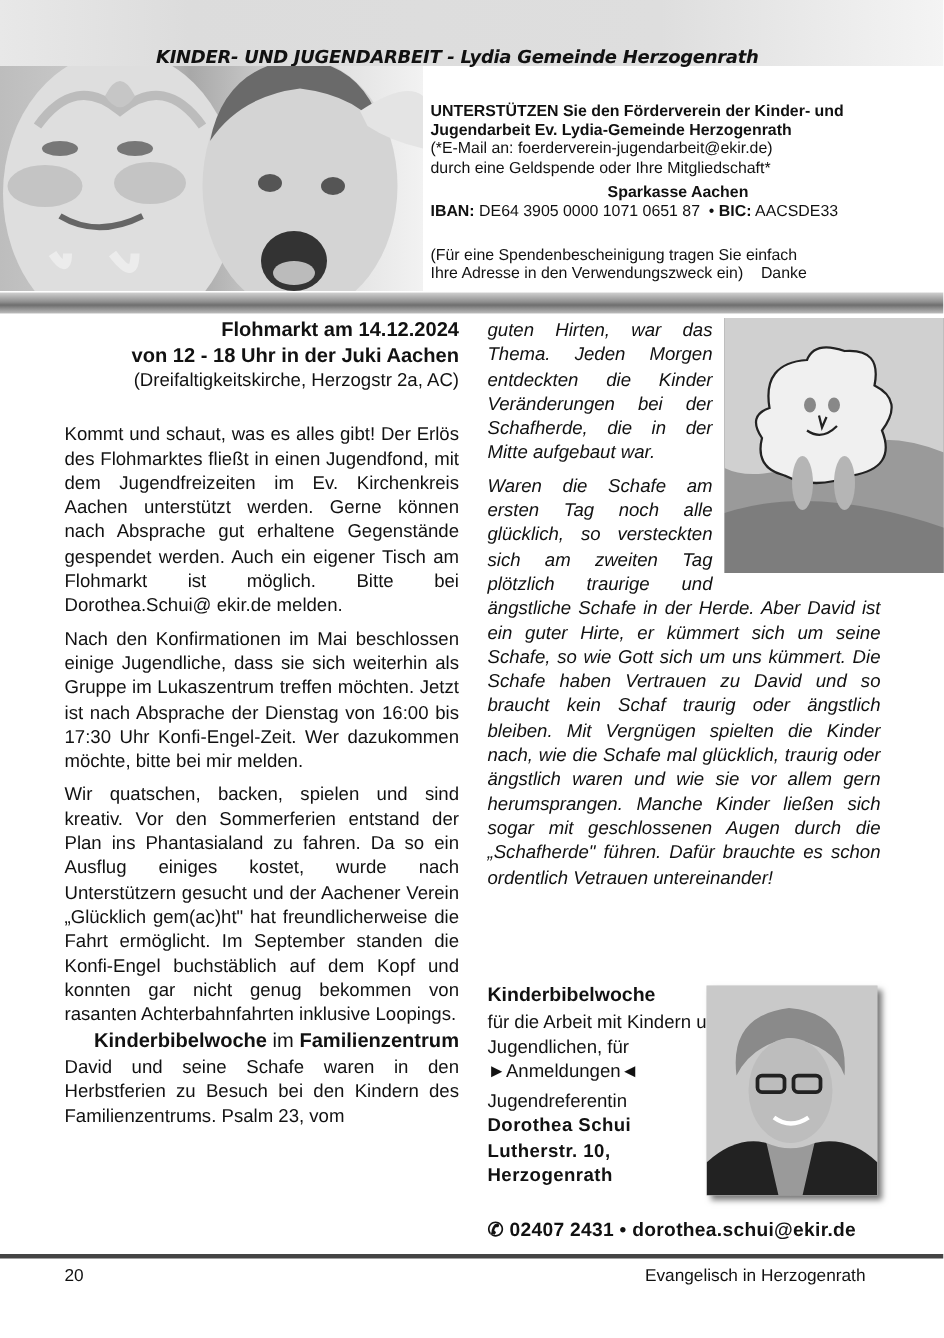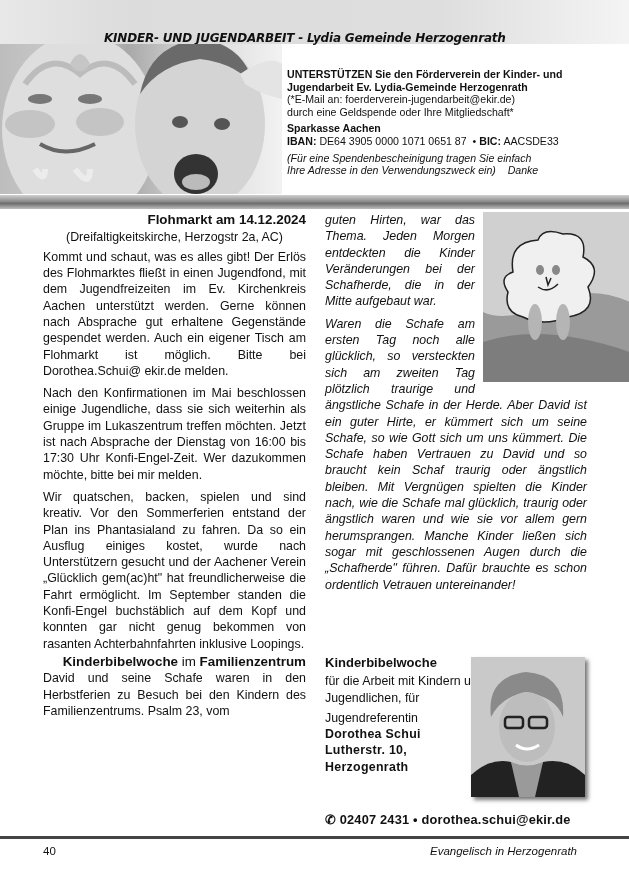--- a/index.html
+++ b/index.html
@@ -22,49 +22,49 @@
     position: absolute; left: 0; top: 44px; width: 282px; height: 150px;
     overflow: hidden;
     background: linear-gradient(to right, #bdbdbd 0%, #cfcfcf 30%, #a8a8a8 45%, #d9d9d9 70%, #f2f2f2 100%);
   }
   .hero-photo svg { display:block; }
   .support-box {
     position: absolute; left: 287px; top: 68px; width: 330px;
     font-size: 10.6px; line-height: 12.6px; color: #111;
   }
   .support-box .b { font-weight: bold; }
-  .support-box .bank { margin-top: 4px; }
-  .support-box .note { font-style: italic; margin-top: 4px; }
+  .support-box .bank { margin-top: 4px; text-align: center; }
+  .support-box .note { margin-top: 16px; }
   .divider-bar {
     position: absolute; left: 0; top: 195px; width: 629px; height: 14px;
     background: linear-gradient(to bottom, #d0d0d0 0%, #8e8e8e 45%, #6e6e6e 60%, #bdbdbd 100%);
   }
   .col {
     position: absolute; font-size: 12.4px; line-height: 16.3px; text-align: justify; color: #111;
   }
   .col-left { left: 43px; top: 212px; width: 263px; }
   .col-right { left: 325px; top: 212px; width: 262px; font-style: italic; }
   .col h2 { font-size: 13.4px; line-height: 16.5px; margin: 0; font-weight: bold; text-align: right; }
   .col p { margin: 0 0 6px 0; }
-  .col .sub { text-align: center; margin-bottom: 4px; }
+  .col .sub { text-align: right; margin-bottom: 20px; }
   .sheep-photo {
     float: right; width: 147px; height: 170px; margin: 0 -43px 4px 8px;
     background: #888;
   }
   .contact { position: absolute; left: 325px; top: 655px; width: 160px; font-size: 12.4px; line-height: 16.3px; }
   .contact .head { font-weight: bold; font-size: 13px; }
   .contact .b { font-weight: bold; letter-spacing: 0.3px; }
   .contact-line { position: absolute; left: 325px; top: 812px; font-weight: bold; font-size: 12.8px; white-space: nowrap; letter-spacing: 0.2px; }
   .portrait {
     position: absolute; left: 471px; top: 657px; width: 114px; height: 140px;
     box-shadow: 3px 3px 4px #777; background: #c8c8c8; overflow: hidden;
   }
   .footer-rule { position: absolute; left: 0; top: 836px; width: 629px; height: 3px; background: #444; }
   .page-number { position: absolute; left: 43px; top: 845px; font-size: 11.5px; }
-  .footer-title { position: absolute; right: 52px; top: 845px; font-size: 11.5px; font-style: italic; }
+  .footer-title { position: absolute; right: 52px; top: 845px; font-size: 11.5px; }
 </style>
 </head>
 <body>
 
 <div class="top-band"></div>
 <div class="header-title">KINDER- UND JUGENDARBEIT - Lydia Gemeinde Herzogenrath</div>
 
 <div class="hero-photo">
   <svg width="282" height="150" viewBox="0 0 282 150">
 
@@ -104,20 +104,21 @@
     <div>(Für eine Spendenbescheinigung tragen Sie einfach</div>
     <div><span>Ihre Adresse in den Verwendungszweck ein)</span>&nbsp;&nbsp;&nbsp;&nbsp;<span>Danke</span></div>
   </div>
 </div>
 
 <div class="divider-bar"></div>
 
 <div class="col col-left">
   <h2>
     <span>Flohmarkt am 14.12.2024</span><br>
+    <span>von 12 - 18 Uhr in der Juki Aachen</span>
   </h2>
   <p class="sub">(Dreifaltigkeitskirche, Herzogstr 2a, AC)</p>
   <p>Kommt und schaut, was es alles gibt! Der Erlös des Flohmarktes fließt in einen Jugendfond, mit dem Jugendfreizeiten im Ev. Kirchenkreis Aachen unterstützt werden. Gerne können nach Absprache gut erhaltene Gegenstände gespendet werden. Auch ein eigener Tisch am Flohmarkt ist möglich. Bitte bei Dorothea.Schui@ ekir.de melden.</p>
   <p>Nach den Konfirmationen im Mai beschlossen einige Jugendliche, dass sie sich weiterhin als Gruppe im Lukaszentrum treffen möchten. Jetzt ist nach Absprache der Dienstag von 16:00 bis 17:30 Uhr Konfi-Engel-Zeit. Wer dazukommen möchte, bitte bei mir melden.</p>
   <p style="margin-bottom:2px">Wir quatschen, backen, spielen und sind kreativ. Vor den Sommerferien entstand der Plan ins Phantasialand zu fahren. Da so ein Ausflug einiges kostet, wurde nach Unterstützern gesucht und der Aachener Verein „Glücklich gem(ac)ht" hat freundlicherweise die Fahrt ermöglicht. Im September standen die Konfi-Engel buchstäblich auf dem Kopf und konnten gar nicht genug bekommen von rasanten Achterbahnfahrten inklusive Loopings.</p>
   <h2>
     <span>Kinderbibelwoche</span><span style="font-weight:normal"> im </span><span>Familienzentrum</span>
   </h2>
   <p>David und seine Schafe waren in den Herbstferien zu Besuch bei den Kindern des Familienzentrums. Psalm 23, vom</p>
 </div>
@@ -137,20 +138,21 @@
       <ellipse cx="80" cy="110" rx="7" ry="18" fill="#b5b5b5"></ellipse>
     </svg>
   </div>
   <p>guten Hirten, war das Thema. Jeden Morgen entdeckten die Kinder Veränderungen bei der Schafherde, die in der Mitte aufgebaut war.</p>
   <p>Waren die Schafe am ersten Tag noch alle glücklich, so versteckten sich am zweiten Tag plötzlich traurige und ängstliche Schafe in der Herde. Aber David ist ein guter Hirte, er kümmert sich um seine Schafe, so wie Gott sich um uns kümmert. Die Schafe haben Vertrauen zu David und so braucht kein Schaf traurig oder ängstlich bleiben. Mit Vergnügen spielten die Kinder nach, wie die Schafe mal glücklich, traurig oder ängstlich waren und wie sie vor allem gern herumsprangen. Manche Kinder ließen sich sogar mit geschlossenen Augen durch die „Schafherde" führen. Dafür brauchte es schon ordentlich Vetrauen untereinander!</p>
 </div>
 
 <div class="contact">
   <div class="head">Kinderbibelwoche</div>
   <div style="margin-top:2px">für die Arbeit mit Kindern und Jugendlichen, für</div>
+  <div>►Anmeldungen◄</div>
   <div style="margin-top:4px">Jugendreferentin</div>
   <div class="b">Dorothea Schui</div>
   <div class="b">Lutherstr. 10,</div>
   <div class="b">Herzogenrath</div>
 </div>
 <div class="contact-line">
   <span>✆</span>
   <span>02407 2431</span>
   <span>•</span>
   <span>dorothea.schui@ekir.de</span>
@@ -164,14 +166,14 @@
     <rect x="34" y="60" width="18" height="11" rx="3" fill="none" stroke="#222" stroke-width="2.5"></rect>
     <rect x="58" y="60" width="18" height="11" rx="3" fill="none" stroke="#222" stroke-width="2.5"></rect>
     <path d="M45 88 Q56 96 68 88" stroke="#fff" stroke-width="3" fill="none"></path>
     <path d="M0 140 L0 118 Q20 100 40 105 L56 140Z" fill="#222"></path>
     <path d="M114 140 L114 118 Q95 100 72 105 L56 140Z" fill="#222"></path>
     <path d="M40 105 Q56 112 72 105 L64 140 H48Z" fill="#9a9a9a"></path>
   </svg>
 </div>
 
 <div class="footer-rule"></div>
-<div class="page-number">40</div>
+<div class="page-number">20</div>
 <div class="footer-title">Evangelisch in Herzogenrath</div>
 
 </body></html>

